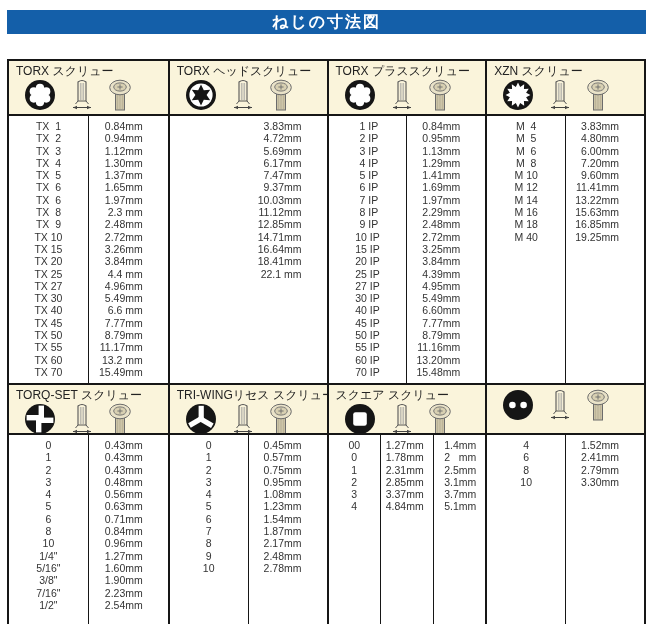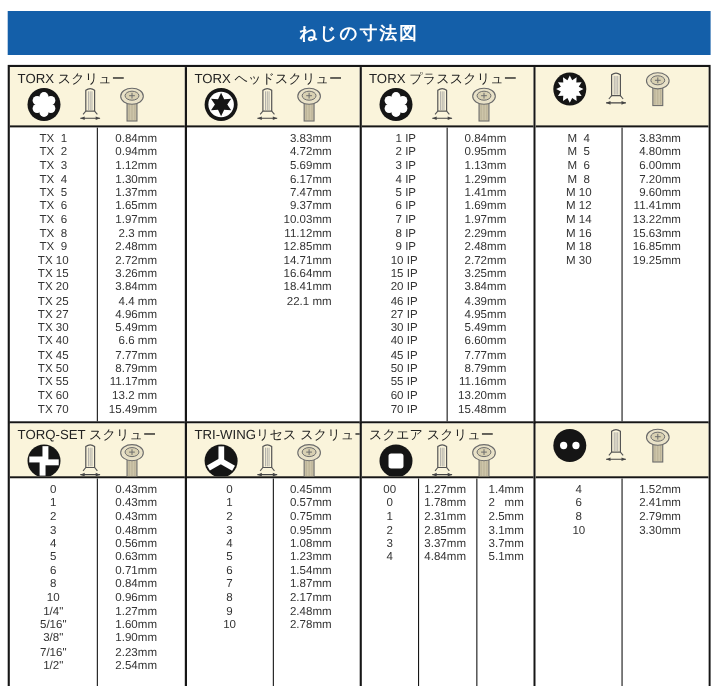--- a/index.html
+++ b/index.html
@@ -2,21 +2,21 @@
 <html style="--blue: #145fa9; --cream: #faf4db;"><head>
 <meta charset="utf-8">
 <style>
   html,body{margin:0;padding:0;}
   body{
     width:653px;height:624px;background:#ffffff;position:relative;
     font-family:"Liberation Sans","DejaVu Sans",sans-serif;
     -webkit-font-smoothing:antialiased;
   }
   .titlebar{
-    position:absolute;left:7px;top:10px;width:639px;height:40px;
+    position:absolute;left:7px;top:10px;width:639px;height:24px;
     background:var(--blue,#145fa9);color:#fff;
     display:flex;align-items:center;justify-content:center;
     font-size:16px;font-weight:bold;letter-spacing:2px;
   }
   .dim-table{
     position:absolute;left:7px;top:43px;width:639px;height:570px;
     box-sizing:border-box;border:2px solid #161616;background:#fff;
     display:grid;grid-template-columns:repeat(4,1fr);grid-template-rows:322px 1fr;margin-top:16px;
   }
   .section{display:flex;flex-direction:column;min-width:0;border-left:2px solid #161616;}
@@ -209,21 +209,21 @@
           <div class="cell"> 3 IP</div>
           <div class="cell"> 4 IP</div>
           <div class="cell"> 5 IP</div>
           <div class="cell"> 6 IP</div>
           <div class="cell"> 7 IP</div>
           <div class="cell"> 8 IP</div>
           <div class="cell"> 9 IP</div>
           <div class="cell">10 IP</div>
           <div class="cell">15 IP</div>
           <div class="cell">20 IP</div>
-          <div class="cell">46 IP</div>
+          <div class="cell">25 IP</div>
           <div class="cell">27 IP</div>
           <div class="cell">30 IP</div>
           <div class="cell">40 IP</div>
           <div class="cell">45 IP</div>
           <div class="cell">50 IP</div>
           <div class="cell">55 IP</div>
           <div class="cell">60 IP</div>
           <div class="cell">70 IP</div>
         </div>
         <div class="col val-col">
@@ -246,20 +246,21 @@
           <div class="cell">7.77mm</div>
           <div class="cell">8.79mm</div>
           <div class="cell">11.16mm</div>
           <div class="cell">13.20mm</div>
           <div class="cell">15.48mm</div>
         </div>
       </div>
     </div>
     <div class="section top">
       <div class="sec-header">
+        <div class="sec-title">XZN スクリュー</div>
         <div class="sec-icons">
           <svg width="32" height="32" viewBox="0 0 32 32">
             <circle cx="16" cy="16" r="15" fill="#151515"></circle>
             <polygon points="16.00,3.60 18.17,7.89 22.20,5.26 21.94,10.06 26.74,9.80 24.11,13.83 28.40,16.00 24.11,18.17 26.74,22.20 21.94,21.94 22.20,26.74 18.17,24.11 16.00,28.40 13.83,24.11 9.80,26.74 10.06,21.94 5.26,22.20 7.89,18.17 3.60,16.00 7.89,13.83 5.26,9.80 10.06,10.06 9.80,5.26 13.83,7.89" fill="#fff"></polygon>
           </svg>
           <svg width="26" height="33" viewBox="0 0 26 33">
     <path d="M9 4 Q13 1 17 4 V23 H9 Z" fill="none" stroke="#555" stroke-width="1.1"></path>
     <path d="M11.4 5 V22 M13 5 V22 M14.6 5 V22" stroke="#999" stroke-width="0.7" fill="none"></path>
     <path d="M9 23 L6.5 26 M17 23 L19.5 26" stroke="#555" stroke-width="1" fill="none"></path>
     <line x1="4" y1="29.5" x2="22" y2="29.5" stroke="#444" stroke-width="1"></line>
@@ -279,21 +280,21 @@
         <div class="col size-col">
           <div class="cell">M  4</div>
           <div class="cell">M  5</div>
           <div class="cell">M  6</div>
           <div class="cell">M  8</div>
           <div class="cell">M 10</div>
           <div class="cell">M 12</div>
           <div class="cell">M 14</div>
           <div class="cell">M 16</div>
           <div class="cell">M 18</div>
-          <div class="cell">M 30</div>
+          <div class="cell">M 40</div>
         </div>
         <div class="col val-col">
           <div class="cell">3.83mm</div>
           <div class="cell">4.80mm</div>
           <div class="cell">6.00mm</div>
           <div class="cell">7.20mm</div>
           <div class="cell">9.60mm</div>
           <div class="cell">11.41mm</div>
           <div class="cell">13.22mm</div>
           <div class="cell">15.63mm</div>

